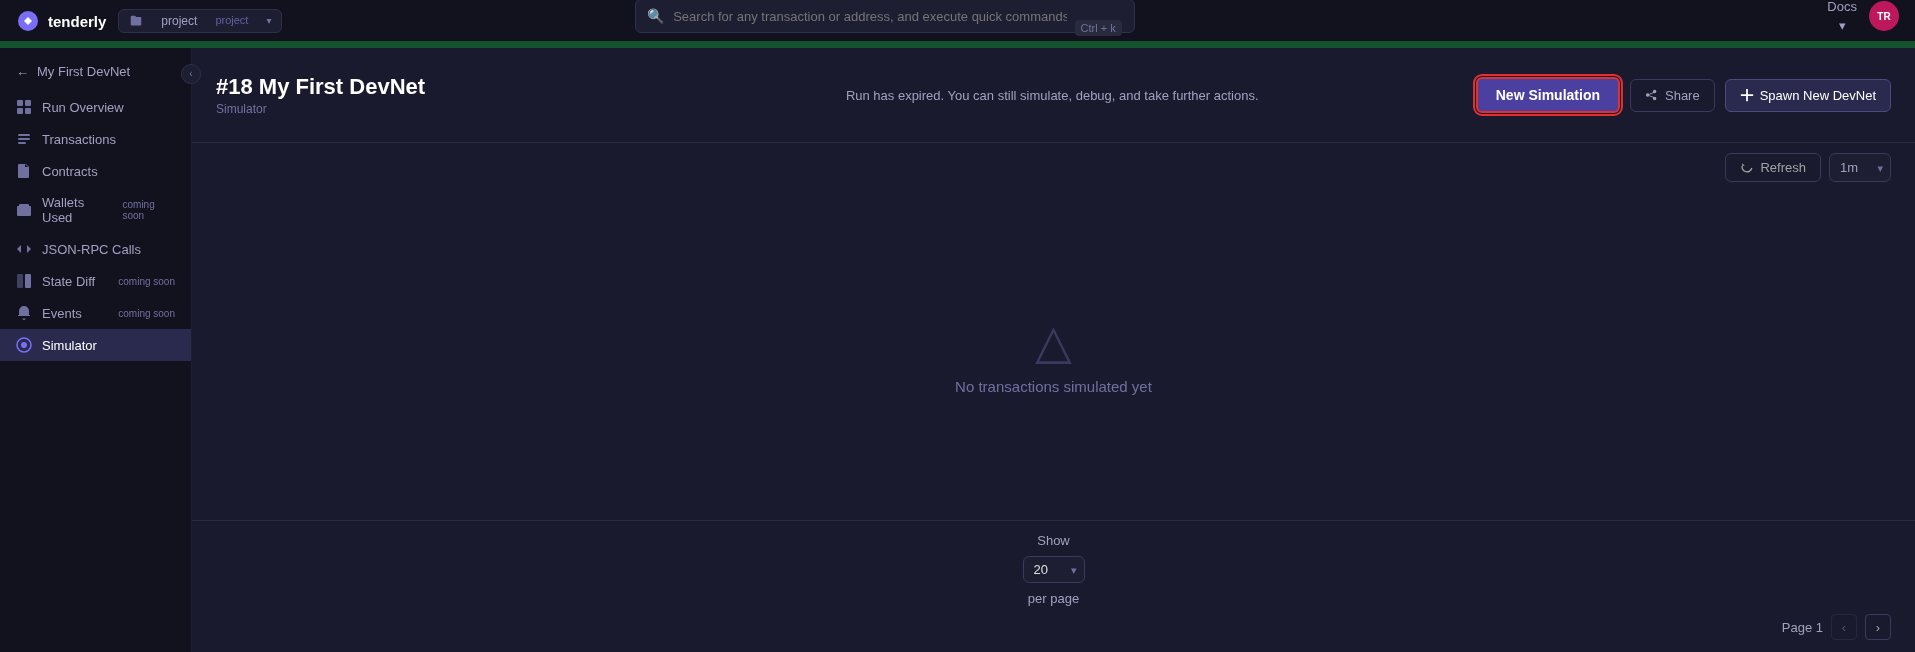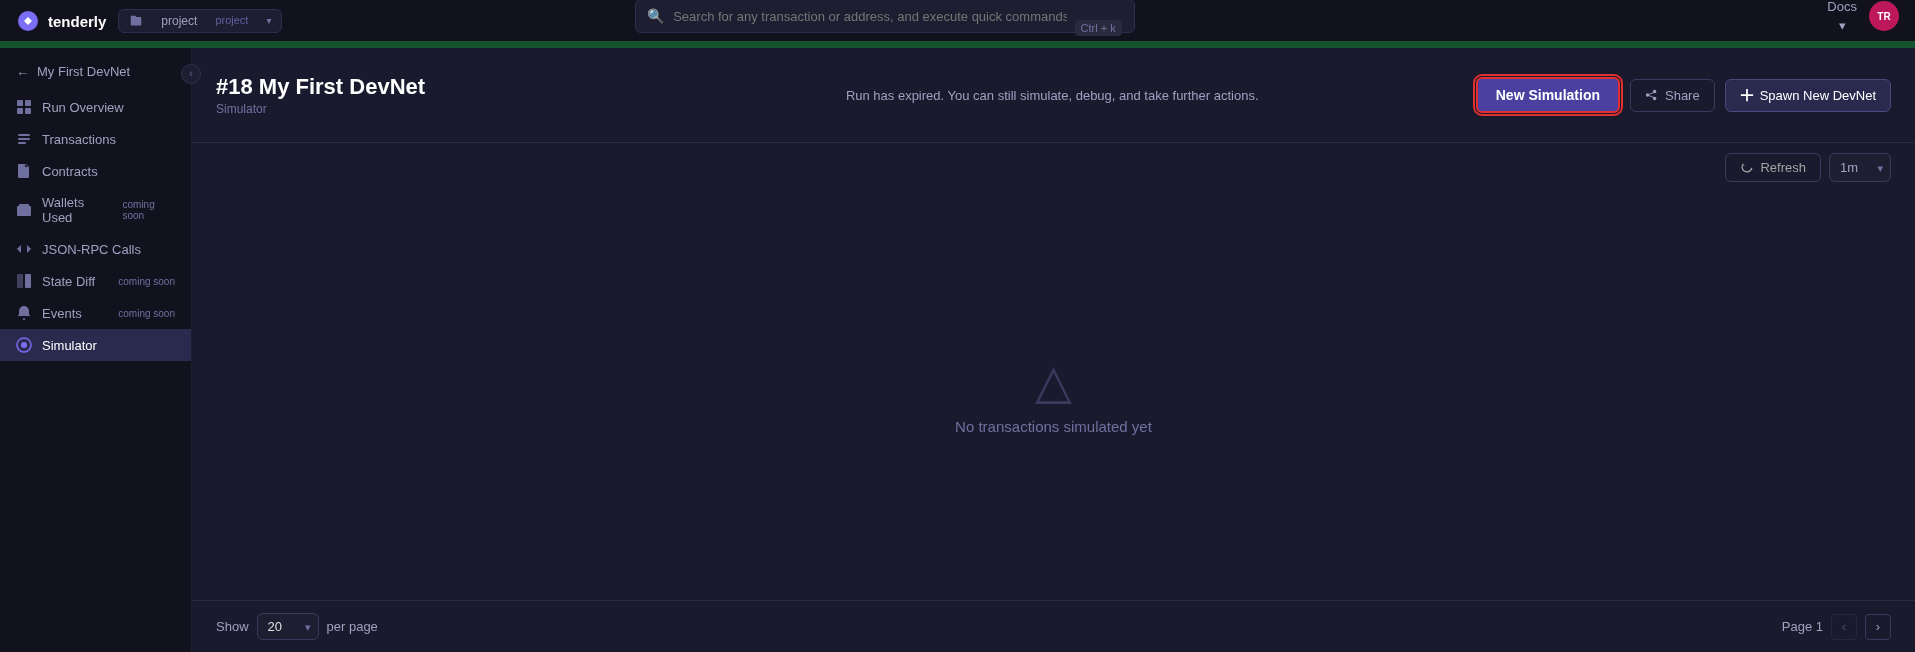--- a/index.html
+++ b/index.html
@@ -343,20 +343,21 @@
     }
 
     
     .pagination-row {
       display: flex;
       align-items: center;
       padding: 12px 24px;
       gap: 8px;
       flex-shrink: 0;
       border-top: 1px solid #2a2a3e;
+      flex-direction: column;
     }
     .show-label {
       color: #a0a0c0;
       font-size: 13px;
     }
     .per-page-select-wrapper {
       position: relative;
       display: inline-block;
     }
     .per-page-select {

